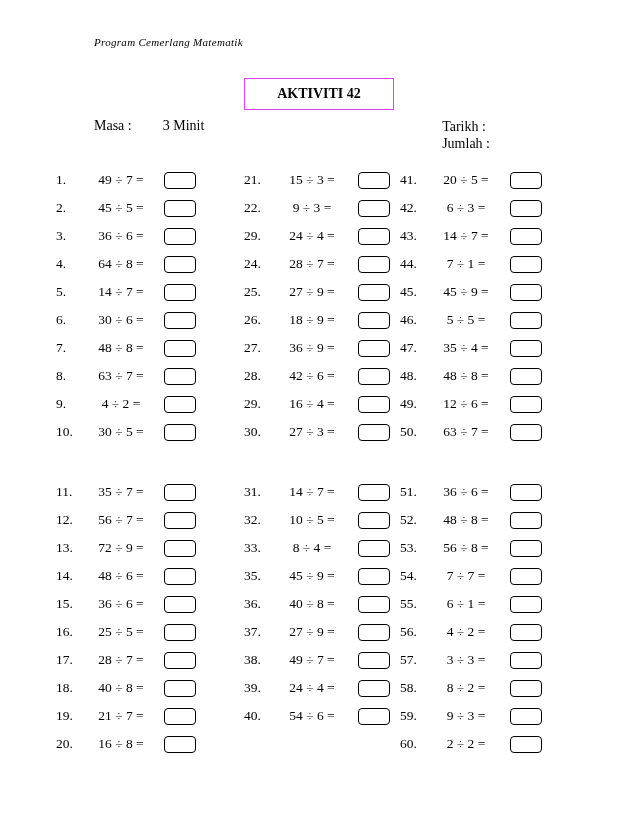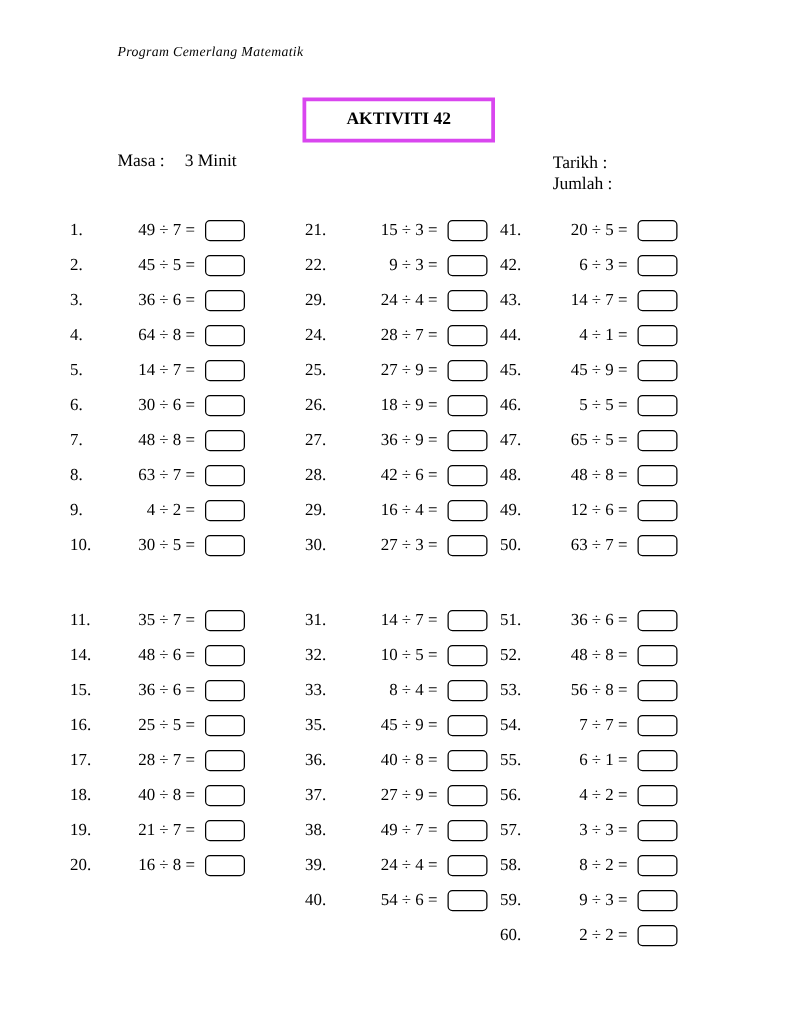--- a/index.html
+++ b/index.html
@@ -23,52 +23,52 @@
     font-style: italic;
     font-size: 11px;
     letter-spacing: 0.3px;
   }
   .activity-box-wrap {
     display: flex;
     justify-content: center;
     margin-top: 30px;
   }
   .activity-box {
-    border: 3px solid #d946ef;
+    border: 1px solid #d946ef;
     padding: 7px 32px;
     font-weight: bold;
     font-size: 14px;
   }
   .info-row {
     display: flex;
     justify-content: space-between;
     align-items: flex-start;
     margin-top: 8px;
     padding: 0 148px 0 94px;
     font-size: 14px;
   }
-  .masa { display: flex; gap: 16px; text-align: center; }
+  .masa { display: flex; gap: 31px; text-align: center; }
   .right-info div { line-height: 17px; }
   .problems {
     display: flex;
     margin-top: 14px;
     padding-left: 56px;
     font-size: 13.5px;
   }
   .col-1 { width: 140px; margin-right: 48px; }
   .col-2 { width: 146px; margin-right: 10px; }
   .col-3 { width: 142px; }
   .row {
     display: flex;
     align-items: center;
     height: 28px;
   }
   .row.gap { margin-top: 32px; }
   .no { width: 30px; flex-shrink: 0; }
-  .expr { flex: 1; text-align: right; padding-right: 8px; white-space: pre; }
+  .expr { flex: 1; text-align: center; padding-right: 8px; white-space: pre; }
   .box {
     width: 32px;
     height: 17px;
     border: 1px solid #000;
     border-radius: 4px;
     flex-shrink: 0;
     background: #fff;
   }
 </style>
 </head>
@@ -156,21 +156,31 @@
           <span class="expr">30 ÷ 5 =</span>
           <span class="box"></span>
         </div>
 
         <div class="row gap">
           <span class="no">11.</span>
           <span class="expr">35 ÷ 7 =</span>
           <span class="box"></span>
         </div>
 
-
+        <div class="row">
+          <span class="no">12.</span>
+          <span class="expr">56 ÷ 7 =</span>
+          <span class="box"></span>
+        </div>
+
+        <div class="row">
+          <span class="no">13.</span>
+          <span class="expr">72 ÷ 9 =</span>
+          <span class="box"></span>
+        </div>
 
         <div class="row">
           <span class="no">14.</span>
           <span class="expr">48 ÷ 6 =</span>
           <span class="box"></span>
         </div>
 
         <div class="row">
           <span class="no">15.</span>
           <span class="expr">36 ÷ 6 =</span>
@@ -341,39 +351,39 @@
         </div>
 
         <div class="row">
           <span class="no">43.</span>
           <span class="expr">14 ÷ 7 =</span>
           <span class="box"></span>
         </div>
 
         <div class="row">
           <span class="no">44.</span>
-          <span class="expr">4 ÷ 1 =</span>
+          <span class="expr">7 ÷ 1 =</span>
           <span class="box"></span>
         </div>
 
         <div class="row">
           <span class="no">45.</span>
           <span class="expr">45 ÷ 9 =</span>
           <span class="box"></span>
         </div>
 
         <div class="row">
           <span class="no">46.</span>
           <span class="expr">5 ÷ 5 =</span>
           <span class="box"></span>
         </div>
 
         <div class="row">
           <span class="no">47.</span>
-          <span class="expr">65 ÷ 5 =</span>
+          <span class="expr">35 ÷ 4 =</span>
           <span class="box"></span>
         </div>
 
         <div class="row">
           <span class="no">48.</span>
           <span class="expr">48 ÷ 8 =</span>
           <span class="box"></span>
         </div>
 
         <div class="row">

